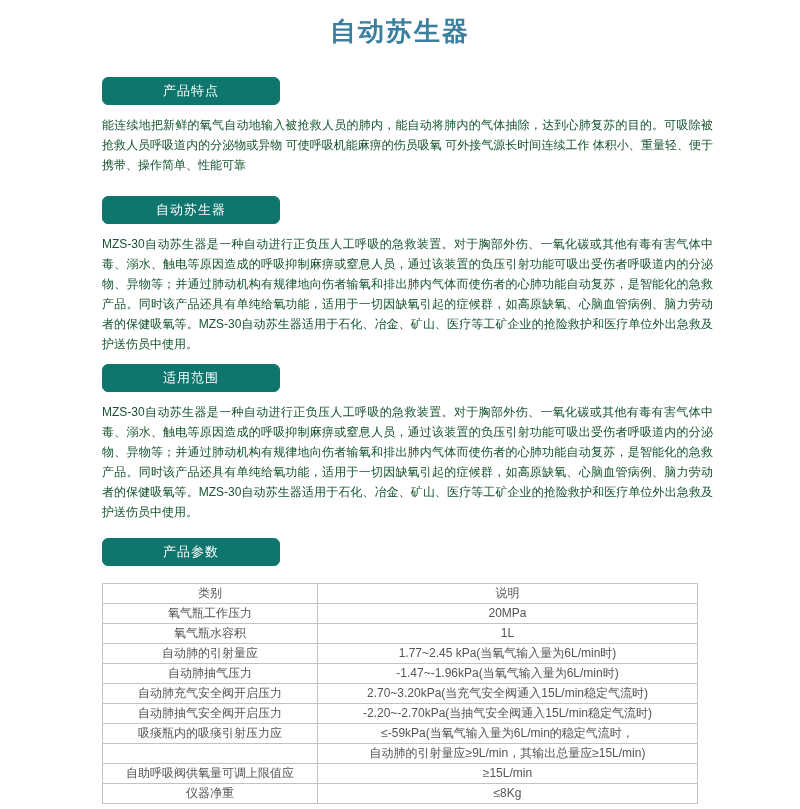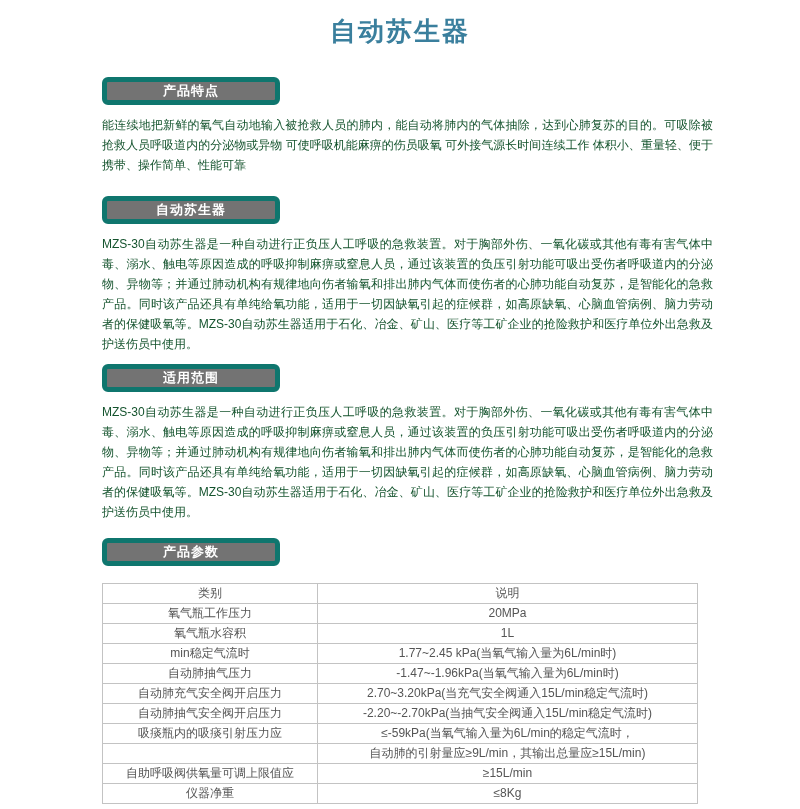--- a/index.html
+++ b/index.html
@@ -15,26 +15,26 @@
     margin-top: 14px;
     text-align: center;
     font-size: 26px;
     font-weight: bold;
     letter-spacing: 2px;
     color: #3a7f9d;
   }
   .content { margin-left: 102px; margin-right: 87px; }
   .section-btn {
     width: 178px; height: 28px;
-    background: #737373;
-    border: 5px solid #0f766e;
+    background: #0f766e;
+    border: 1px solid #0f766e;
     border-radius: 6px;
     color: #ffffff;
     font-size: 13px;
-    font-weight: bold;
+    font-weight: normal;
     letter-spacing: 1px;
     display: flex; align-items: center; justify-content: center;
     cursor: pointer;
   }
   .btn-1 { margin-top: 28px; }
   .btn-2 { margin-top: 21px; }
   .btn-3 { margin-top: 10px; }
   .btn-4 { margin-top: 16px; }
   .section-body {
     margin-top: 10px;
@@ -90,21 +90,21 @@
       </tr>
       <tr>
         <td>氧气瓶工作压力</td>
         <td>20MPa</td>
       </tr>
       <tr>
         <td>氧气瓶水容积</td>
         <td>1L</td>
       </tr>
       <tr>
-        <td>min稳定气流时</td>
+        <td>自动肺的引射量应</td>
         <td>1.77~2.45 kPa(当氧气输入量为6L/min时)</td>
       </tr>
       <tr>
         <td>自动肺抽气压力</td>
         <td>-1.47~-1.96kPa(当氧气输入量为6L/min时)</td>
       </tr>
       <tr>
         <td>自动肺充气安全阀开启压力</td>
         <td>2.70~3.20kPa(当充气安全阀通入15L/min稳定气流时)</td>
       </tr>

